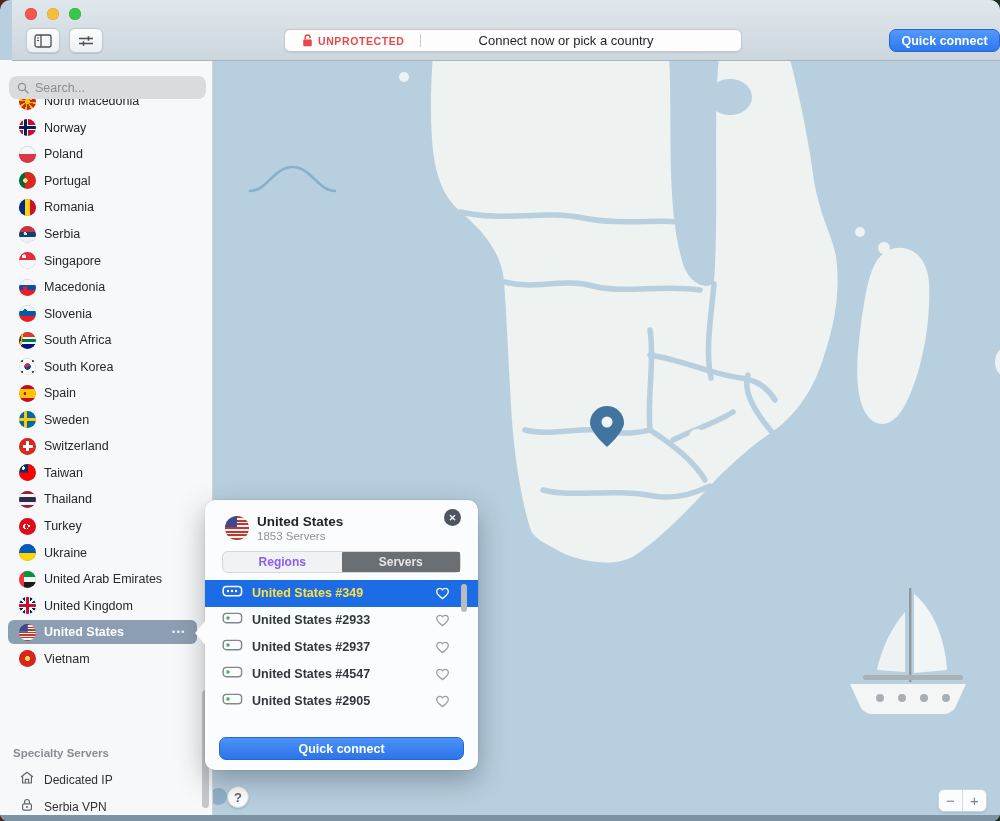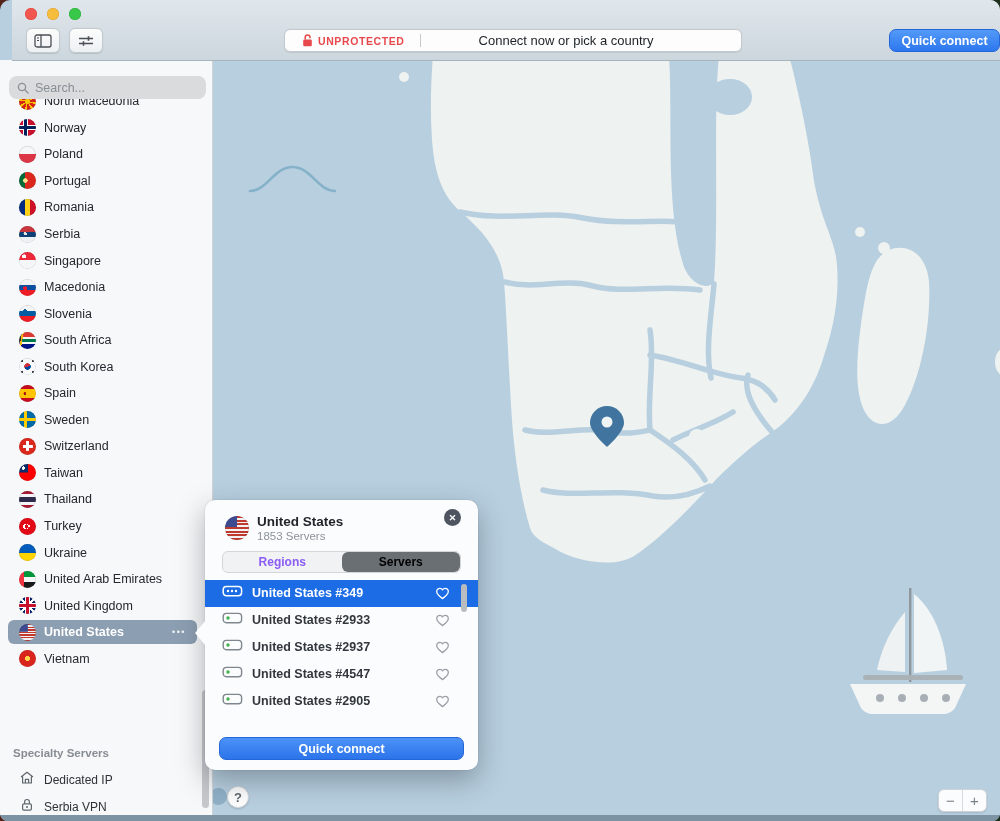--- a/index.html
+++ b/index.html
@@ -181,29 +181,29 @@
     position:absolute;left:239px;top:9px;width:17px;height:17px;border-radius:50%;
     background:#4e5560;border:none;color:#fff;font-size:9px;font-weight:bold;
     display:flex;align-items:center;justify-content:center;padding:0;
   }
   .seg{
     position:absolute;left:17px;top:51px;width:239px;height:22px;border-radius:6px;
     background:#f1f2f3;border:1px solid #d4d6d8;box-sizing:border-box;display:flex;
   }
   .seg .segl{flex:1;display:flex;align-items:center;justify-content:center;font-size:12px;color:#8b5cf6;font-weight:bold;}
   .seg .segr{
-    flex:1;display:flex;align-items:center;justify-content:center;font-size:12px;color:#000000;font-weight:bold;
-    background:#6a6f74;border-radius:6px;margin:0;
+    flex:1;display:flex;align-items:center;justify-content:center;font-size:12px;color:#e5e5e5;font-weight:bold;
+    background:#6a6f74;border-radius:1px;margin:0;
   }
   .server-list{position:absolute;left:0;top:80px;width:273px;height:153px;overflow:hidden;}
   .prow{height:26.8px;display:flex;align-items:center;padding:0 28px 0 17px;gap:9px;box-sizing:border-box;}
   .plabel{font-size:12.5px;color:#32373d;font-weight:bold;}
   .prow .pheart{margin-left:auto;display:flex;}
   .prow.sel{background:#1b6ce5;}
-  .prow.sel .plabel{color:#ffffff;}
+  .prow.sel .plabel{color:#fde047;}
   .list-fade{position:absolute;left:2px;top:219px;width:260px;height:14px;
     background:linear-gradient(rgba(251,252,253,0),#fbfcfd 85%);pointer-events:none;}
   .popup-scroll{position:absolute;left:256px;top:84px;width:6px;height:28px;border-radius:3px;background:#b9bcbf;}
   .qc-pop{
     position:absolute;left:14px;top:237px;width:245px;height:23px;border-radius:7px;
     background:linear-gradient(#4d92f7,#2b74ea);border:1px solid #2465d8;box-sizing:border-box;
     color:#fff;font-size:12.5px;font-weight:bold;font-family:"Liberation Sans",sans-serif;
     display:flex;align-items:center;justify-content:center;padding:0;
   }
   

